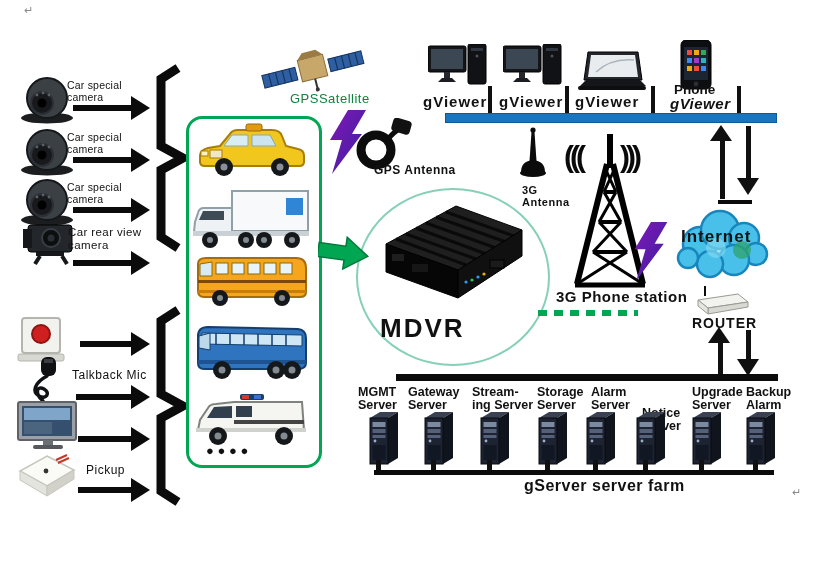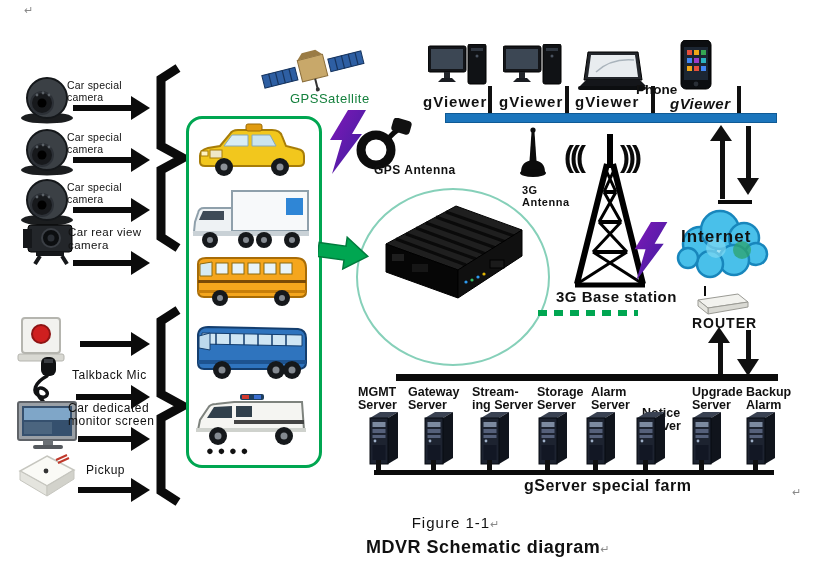--- a/index.html
+++ b/index.html
@@ -118,21 +118,20 @@
     </div>
 
   <svg class="abs" style="left:16px;top:400px" width="64" height="52" viewBox="0 0 64 52">
     <rect x="2" y="2" width="58" height="38" rx="2" fill="#9aa0a6" stroke="#5f6368" stroke-width="2"></rect>
     <rect x="6" y="6" width="50" height="30" fill="#35506e"></rect>
     <rect x="8" y="8" width="46" height="12" fill="#7fa6c8"></rect>
     <rect x="8" y="22" width="28" height="12" fill="#4b657f"></rect>
     <rect x="27" y="40" width="10" height="5" fill="#6b7075"></rect>
     <rect x="17" y="45" width="30" height="4" rx="2" fill="#55595e"></rect>
   </svg>
-  <div class="lbl md" style="left:68px;top:402px;width:94px">Car dedicated monitor screen</div>
   <div class="arrow-right" style="left:78px;top:426px;width:72px">
       <i class="shaft"></i>
       <i class="head"></i>
     </div>
 
   <svg class="abs" style="left:16px;top:454px" width="62" height="46" viewBox="0 0 62 46">
     <polygon points="31,2 58,16 31,32 4,17" fill="#fafaf6" stroke="#c6c6bf" stroke-width="1.5"></polygon>
     <polygon points="4,17 31,32 31,42 4,26" fill="#e4e4de" stroke="#c6c6bf"></polygon>
     <polygon points="58,16 31,32 31,42 58,25" fill="#d2d2cb" stroke="#c6c6bf"></polygon>
     <circle cx="30" cy="17" r="2.4" fill="#333"></circle>
@@ -267,20 +266,21 @@
     <polygon points="14,48 86,74 86,102 14,76" fill="#060606" stroke="#000"></polygon>
     <polygon points="86,74 150,34 150,60 86,102" fill="#101010" stroke="#000"></polygon>
     <rect x="20" y="58" width="12" height="7" fill="#1e1e1e"></rect>
     <rect x="40" y="68" width="16" height="8" fill="#161616"></rect>
     <circle cx="94" cy="86" r="1.6" fill="#2e9af0"></circle>
       <circle cx="100" cy="84" r="1.6" fill="#35c06a"></circle>
     <circle cx="106" cy="81" r="1.6" fill="#2e9af0"></circle>
       <circle cx="112" cy="78" r="1.6" fill="#e0b300"></circle>
     <rect x="118" y="64" width="14" height="8" fill="#1b1b1b" stroke="#000"></rect>
   </svg>
+  <div class="lbl b" style="left:380px;top:314px;font-size:26px;letter-spacing:2px">MDVR</div>
 
   <svg class="abs" style="left:318px;top:232px" width="52" height="42" viewBox="0 0 52 42">
     <g transform="rotate(8 26 21)">
       <polygon points="0,14 27,14 27,5 50,21 27,37 27,28 0,28" fill="#00a651" stroke="#007a3c" stroke-width="1.5"></polygon>
     </g>
   </svg>
 
   <svg class="abs" style="left:428px;top:44px" width="62" height="50" viewBox="0 0 62 50">
     <rect x="0" y="2" width="38" height="26" rx="2" fill="#14161a" stroke="#000"></rect>
     <rect x="3" y="5" width="32" height="20" fill="#3c4754"></rect>
@@ -317,21 +317,21 @@
       <rect x="21" y="18" width="5" height="5" fill="#2bb3c0"></rect>
     <rect x="7" y="26" width="5" height="5" fill="#f0a818"></rect>
       <rect x="14" y="26" width="5" height="5" fill="#e7503c"></rect>
       <rect x="21" y="26" width="5" height="5" fill="#4286f4"></rect>
     <circle cx="16" cy="44" r="2.4" fill="#2a2f36"></circle>
   </svg>
 
   <div class="lbl b" style="left:423px;top:94px;font-size:15px;letter-spacing:1px">gViewer</div>
   <div class="lbl b" style="left:499px;top:94px;font-size:15px;letter-spacing:1px">gViewer</div>
   <div class="lbl b" style="left:575px;top:94px;font-size:15px;letter-spacing:1px">gViewer</div>
-  <div class="lbl b" style="left:636px;top:82px;font-size:13.5px">Phone</div>
+  <div class="lbl b" style="left:674px;top:82px;font-size:13.5px">Phone</div>
   <div class="lbl b" style="left:670px;top:96px;font-size:15px;font-style:italic;letter-spacing:.5px">gViewer</div>
 
   <div class="tick" style="left:488px;top:86px;height:31px"></div>
   <div class="tick" style="left:565px;top:86px;height:31px"></div>
   <div class="tick" style="left:651px;top:86px;height:31px"></div>
   <div class="tick" style="left:737px;top:86px;height:31px"></div>
   <div class="bar-blue" style="left:445px;top:113px;width:330px;height:8px"></div>
 
   <div class="vhead-up" style="left:710px;top:125px"></div>
   <div class="vshaft" style="left:720px;top:140px;height:59px"></div>
@@ -356,21 +356,21 @@
     <line x1="53" y1="30" x2="83" y2="150" stroke="#000" stroke-width="6"></line>
     <line x1="44" y1="58" x2="56" y2="58" stroke="#000" stroke-width="4"></line>
     <line x1="39" y1="88" x2="61" y2="88" stroke="#000" stroke-width="4"></line>
     <line x1="33" y1="118" x2="67" y2="118" stroke="#000" stroke-width="4"></line>
     <line x1="15" y1="151" x2="85" y2="151" stroke="#000" stroke-width="5"></line>
     <path d="M45 34 L56 58 M55 34 L44 58" stroke="#000" stroke-width="3"></path>
     <path d="M44 58 L61 88 M56 58 L39 88" stroke="#000" stroke-width="3"></path>
     <path d="M39 88 L67 118 M61 88 L33 118" stroke="#000" stroke-width="3"></path>
     <path d="M33 118 L83 150 M67 118 L17 150" stroke="#000" stroke-width="3"></path>
   </svg>
-  <div class="lbl b" style="left:556px;top:289px;font-size:15px;letter-spacing:.5px">3G Base station</div>
+  <div class="lbl b" style="left:556px;top:289px;font-size:15px;letter-spacing:.5px">3G Phone station</div>
   <div class="dashes" style="left:538px;top:310px;width:100px"></div>
 
   <svg class="abs" style="left:630px;top:222px" width="42" height="60" viewBox="0 0 44 66">
     <defs>
         <linearGradient id="bg2" x1="0" y1="0" x2="1" y2="1">
       <stop offset="0" stop-color="#8018b8"></stop>
           <stop offset="1" stop-color="#3a1f9e"></stop>
     </linearGradient>
       </defs>
     <polygon points="22,0 40,0 26,24 36,24 6,64 16,30 4,30" fill="url(#bg2)"></polygon>
@@ -506,24 +506,18 @@
 
   <div class="vshaft" style="left:376px;top:460px;height:12px"></div>
   <div class="vshaft" style="left:431px;top:460px;height:12px"></div>
   <div class="vshaft" style="left:487px;top:460px;height:12px"></div>
   <div class="vshaft" style="left:545px;top:460px;height:12px"></div>
   <div class="vshaft" style="left:593px;top:460px;height:12px"></div>
   <div class="vshaft" style="left:643px;top:460px;height:12px"></div>
   <div class="vshaft" style="left:699px;top:460px;height:12px"></div>
   <div class="vshaft" style="left:753px;top:460px;height:12px"></div>
   <div class="bar-black" style="left:374px;top:470px;width:400px;height:5px"></div>
-  <div class="lbl b" style="left:524px;top:477px;font-size:16px;letter-spacing:.5px">gServer special farm</div>
+  <div class="lbl b" style="left:524px;top:477px;font-size:16px;letter-spacing:.5px">gServer server farm</div>
 
   <span class="pilcrow" style="left:792px;top:486px">↵</span>
 
-  <div class="caption" style="left:256px;top:514px;width:400px;font-size:15px;letter-spacing:1px">
-    <span>Figure 1-1</span><span class="b" style="color:#8a8a8a;font-size:11px;font-weight:400">↵</span>
-  </div>
-  <div class="caption b" style="left:288px;top:537px;width:400px;font-size:18px;letter-spacing:.5px">
-    <span>MDVR Schematic diagram</span><span style="color:#8a8a8a;font-size:11px;font-weight:400">↵</span>
-  </div>
 
 </div>
 
 </body></html>

